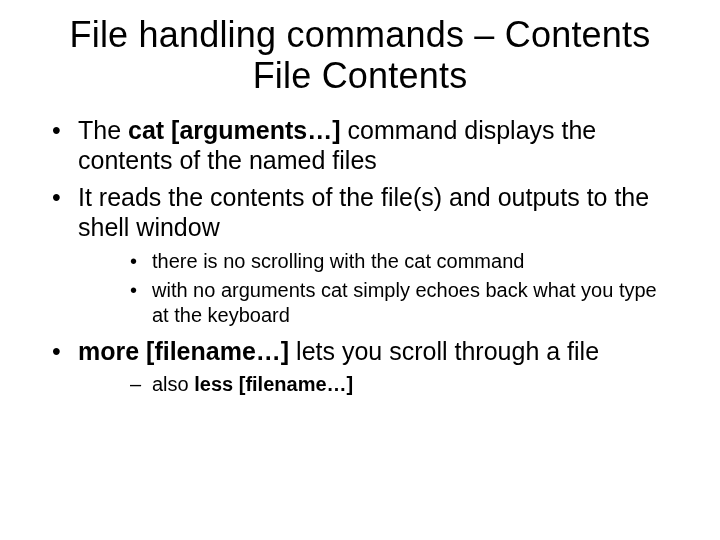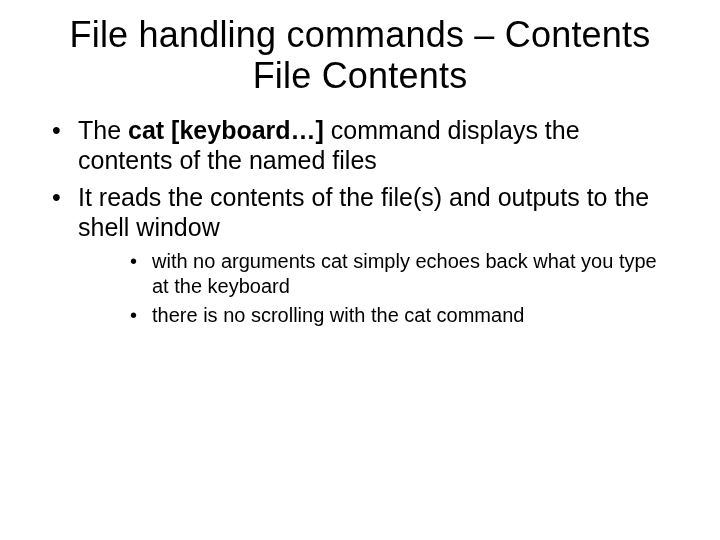--- a/index.html
+++ b/index.html
@@ -69,19 +69,22 @@
     font-size: 20px;
   }
   .b { font-weight: 700; }
 </style>
 </head>
 <body>
 
 <div class="slide">
   <h1 class="title">File handling commands – Contents File Contents</h1>
   <ul class="lvl1" id="list-root">
-      <li>The <span class="b">cat [keyboard…]</span> command displays the contents of the named files</li>
+      <li>The <span class="b">cat [arguments…]</span> command displays the contents of the named files</li>
       <li> It reads the contents of the file(s) and outputs to the shell window<ul class="lvl2">
+          <li class="bullet">there is no scrolling with the cat command</li>
           <li class="bullet">with no arguments cat simply echoes back what you type at the keyboard</li>
-          <li class="bullet">there is no scrolling with the cat command</li>
+        </ul></li>
+      <li><span class="b">more [filename…]</span> lets you scroll through a file<ul class="lvl2">
+          <li class="dash">also <span class="b">less [filename…]</span></li>
         </ul></li>
     </ul>
 </div>
 
 </body></html>

